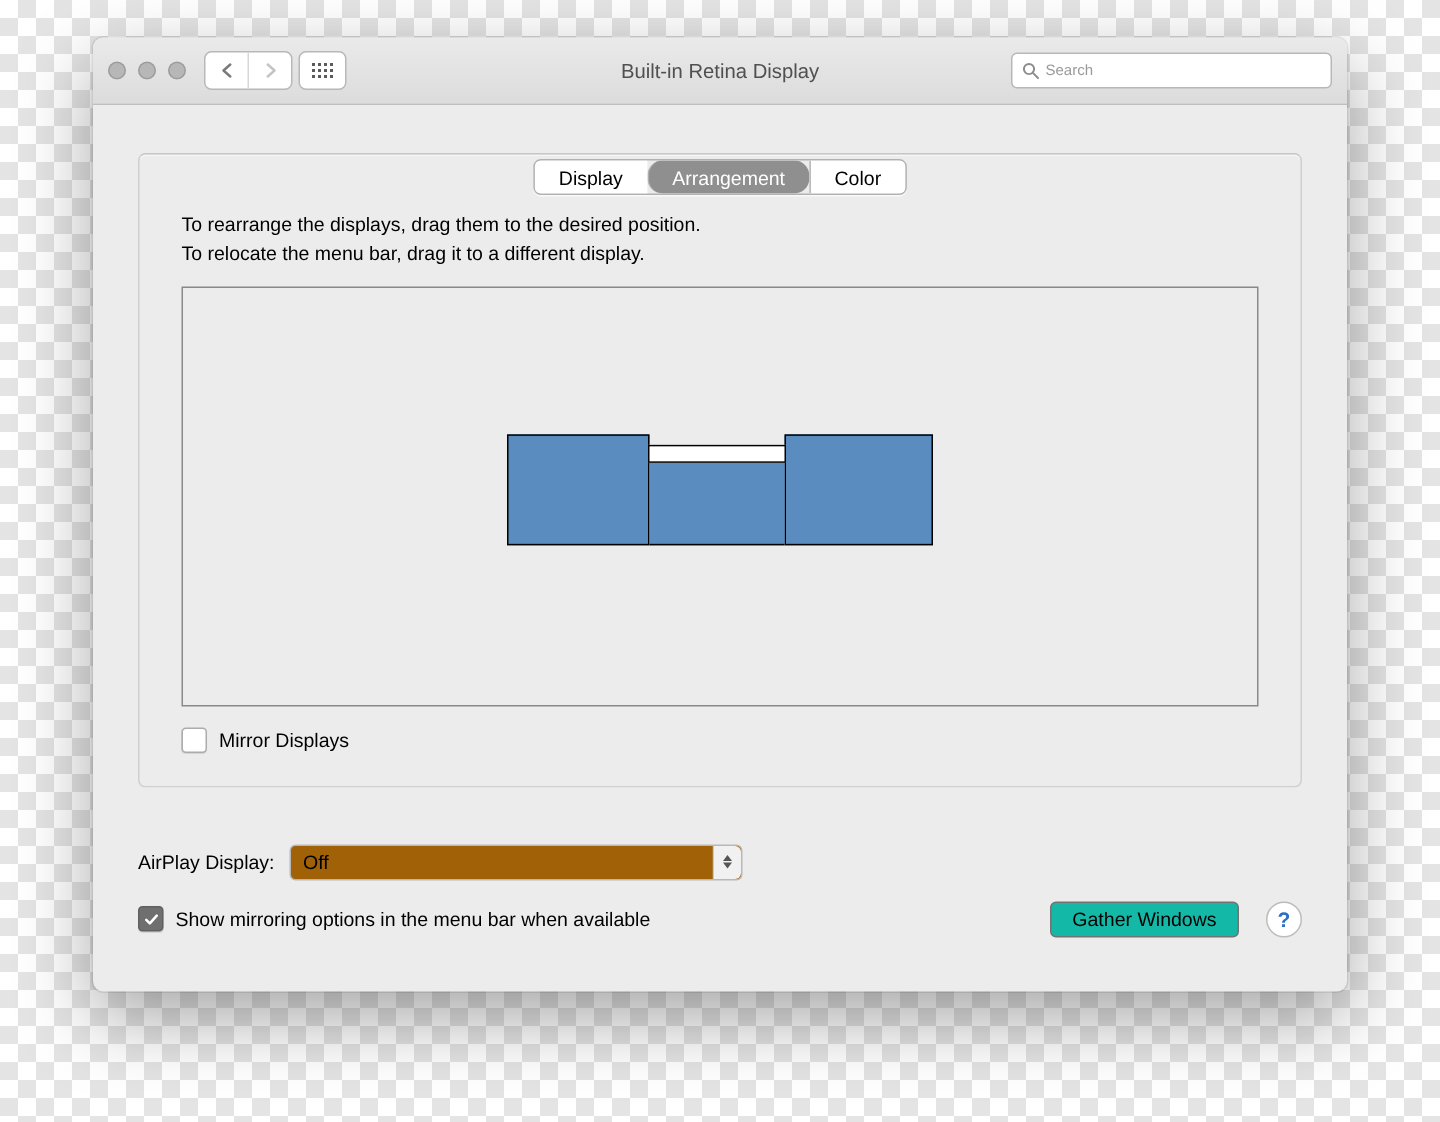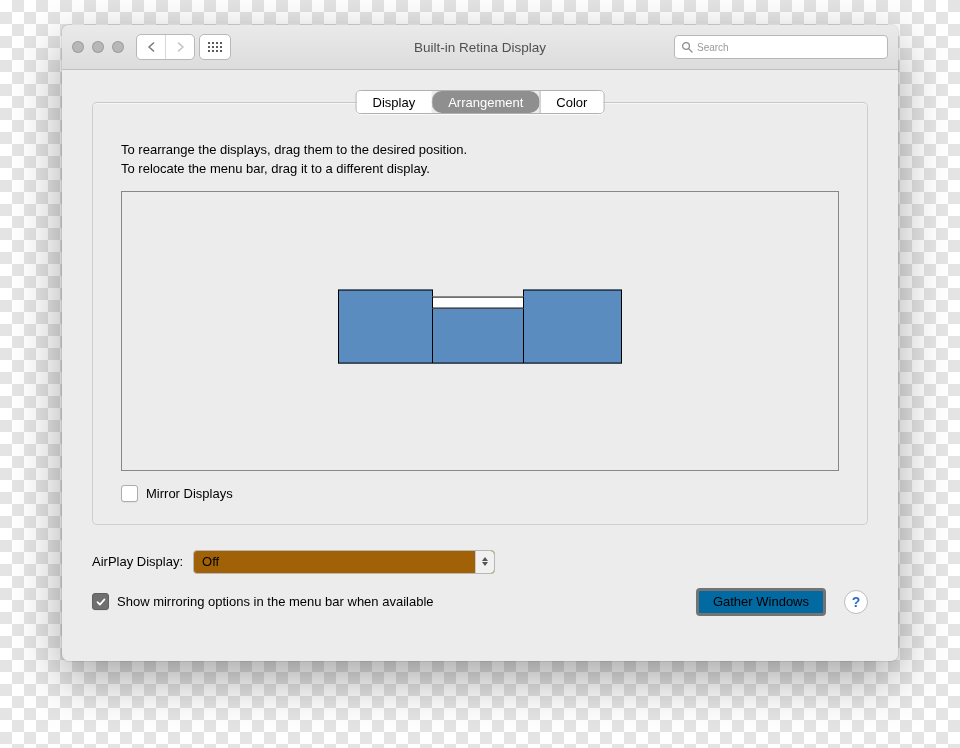--- a/index.html
+++ b/index.html
@@ -120,21 +120,21 @@
   .wbody {
     flex: 1;
     position: relative;
     padding: 0 30px 18px 30px;
     display: flex;
     flex-direction: column;
   }
   
   .tabs {
     position: absolute;
-    top: 20px;
+    top: 36px;
     left: 50%;
     transform: translateX(-50%);
     display: flex;
     border: 1px solid #b1b1b1;
     border-radius: 5px;
     overflow: hidden;
     height: 22px;
     box-shadow: 0 1px 0 rgba(255,255,255,0.7);
     z-index: 2;
   }
@@ -218,21 +218,21 @@
     box-shadow: 0 0.5px 0.5px rgba(0,0,0,0.1);
   }
   .mac-checkbox.checked {
     background: #6f6f70;
     border-color: #606061;
   }
   .mac-checkbox.checked svg { display: block; }
   .mac-checkbox svg { display: none; }
   
   .footer {
-    margin-top: 23px;
+    margin-top: 36px;
   }
   .row {
     display: flex;
     align-items: center;
     gap: 10px;
     min-height: 28px;
   }
   .popup {
     display: flex;
     align-items: center;
@@ -265,23 +265,23 @@
   .row2 {
     display: flex;
     align-items: center;
     gap: 8px;
     margin-top: 12px;
   }
   .spacer { flex: 1; }
   .push-btn {
     height: 22px;
     padding: 0 14px;
-    border: 3px solid #737373;
+    border: 1px solid #737373;
     border-radius: 4px;
-    background: #0369a1;
+    background: #14b8a6;
     font-size: 13px;
     display: inline-flex;
     align-items: center;
     text-align: center;
   }
   .help {
     width: 22px;
     height: 22px;
     border: 1px solid #bcbcbc;
     border-radius: 50%;

